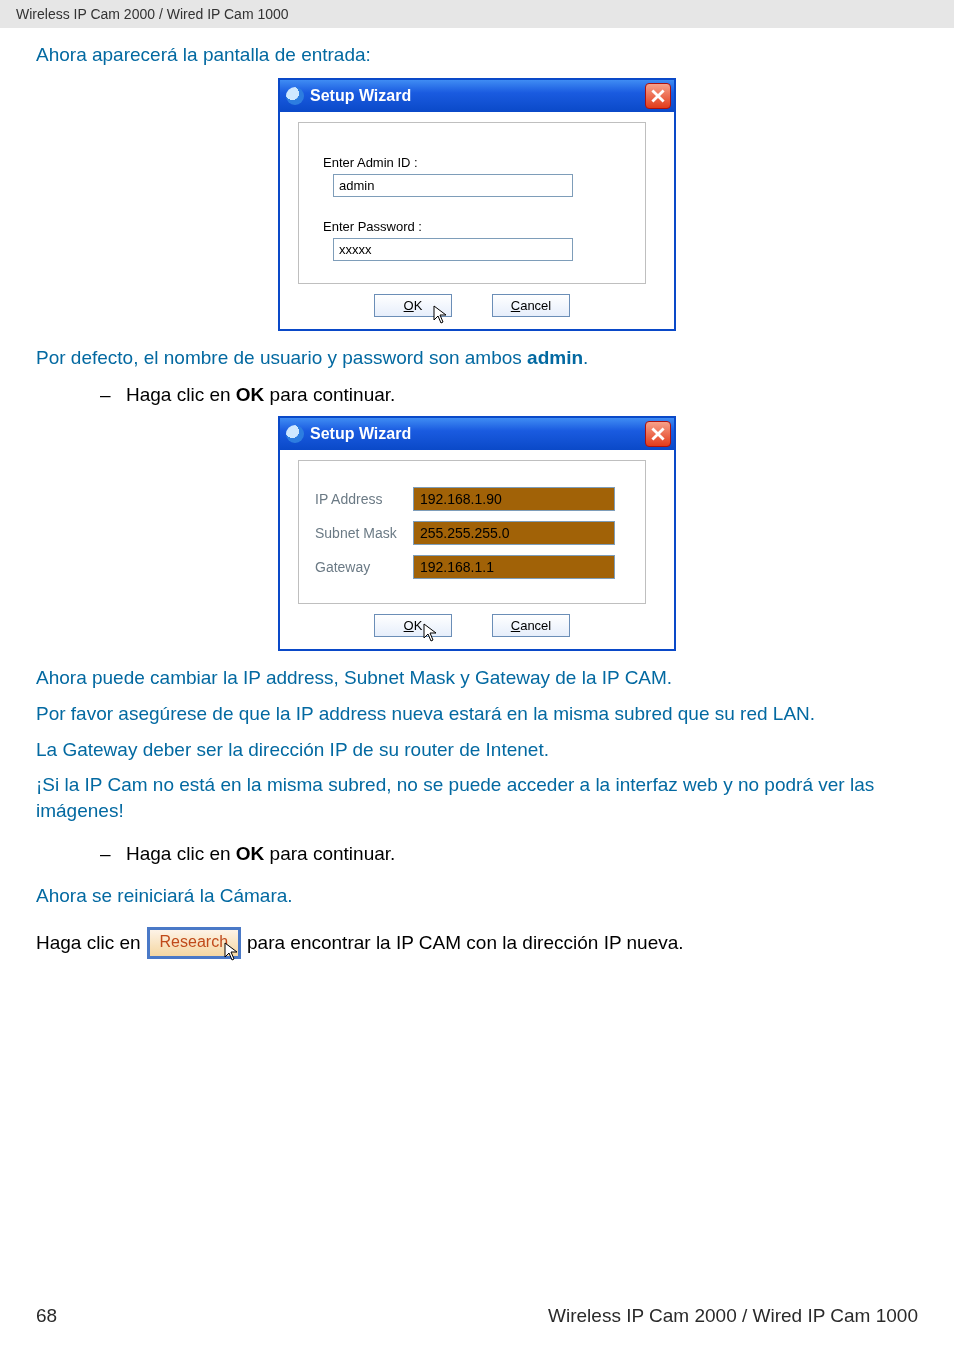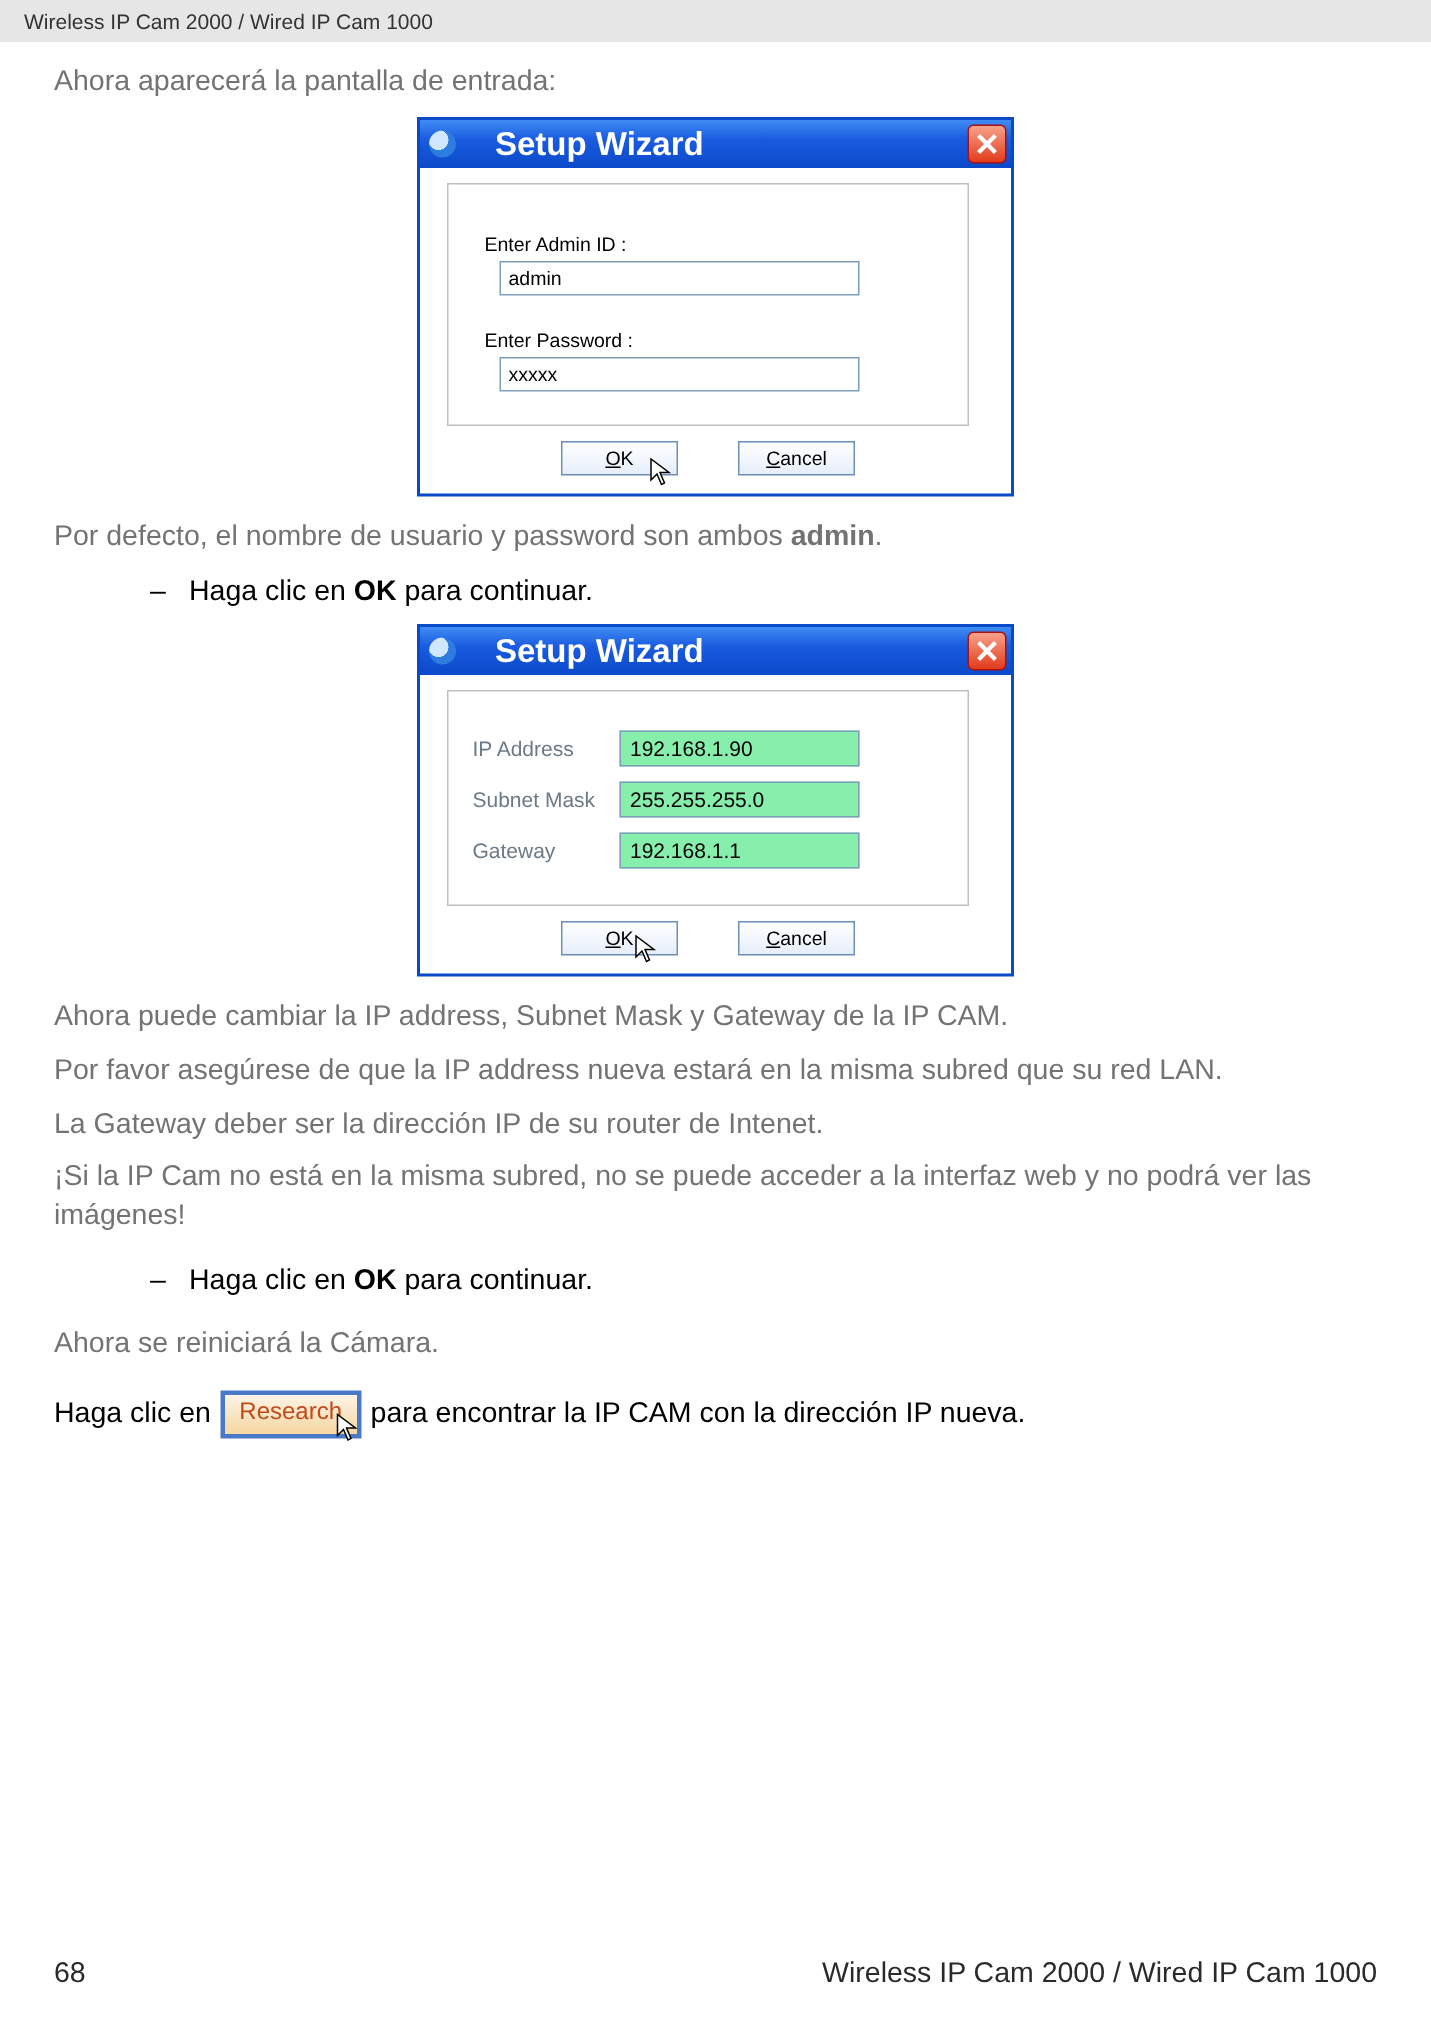--- a/index.html
+++ b/index.html
@@ -14,21 +14,21 @@
     background: #e6e6e6;
     padding: 6px 16px;
     font-size: 14px;
     color: #333;
   }
   .content {
     padding: 8px 36px 0 36px;
   }
   .para {
     font-size: 19px;
-    color: #737373;
+    color: #0369a1;
     margin: 6px 0 10px 0;
     line-height: 1.35;
   }
   .bullet-row {
     display: flex;
     font-size: 19px;
     margin: 14px 0 10px 64px;
   }
   .bullet-row .dash { width: 26px; }
   .dialog {
@@ -51,22 +51,21 @@
     gap: 6px;
   }
   .titlebar .appicon {
     width: 18px; height: 18px;
     background: radial-gradient(circle at 35% 35%, #cfe8ff 0 40%, #2d7de0 41% 100%);
     border-radius: 50%;
   }
   .titlebar .title {
     color: #fff;
     font-weight: bold;
-    font-size: 22px;
-    margin-left: 20px;
+    font-size: 16px;
   }
   .closebtn {
     width: 26px; height: 26px;
     background: linear-gradient(#f7a18a,#e23b1b);
     border: 1px solid #a11;
     border-radius: 4px;
     display: flex; align-items: center; justify-content: center;
   }
   .closebtn svg { width: 14px; height: 14px; }
   .dialog-body {
@@ -129,22 +128,22 @@
   }
   .fieldrow .lbl {
     width: 98px;
     color: #6b7a85;
     font-size: 14px;
   }
   .fieldrow .val {
     border: 1px solid #7e9db9;
     padding: 3px 6px;
     font-size: 14px;
-    width: 160px;
-    background: #86efac;
+    width: 202px;
+    background: #a16207;
   }
   .research-btn {
     display: inline-block;
     border: 3px solid #4a79c7;
     background: linear-gradient(#fdf3e7,#f5d7a1);
     padding: 3px 10px 5px 10px;
     color: #c04a1a;
     font-weight: normal;
     font-size: 16px;
     position: relative;

